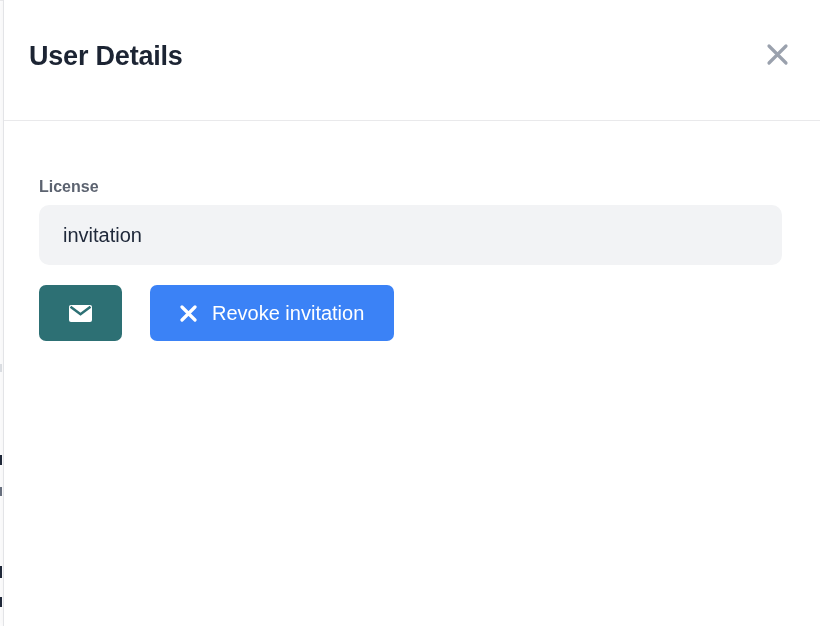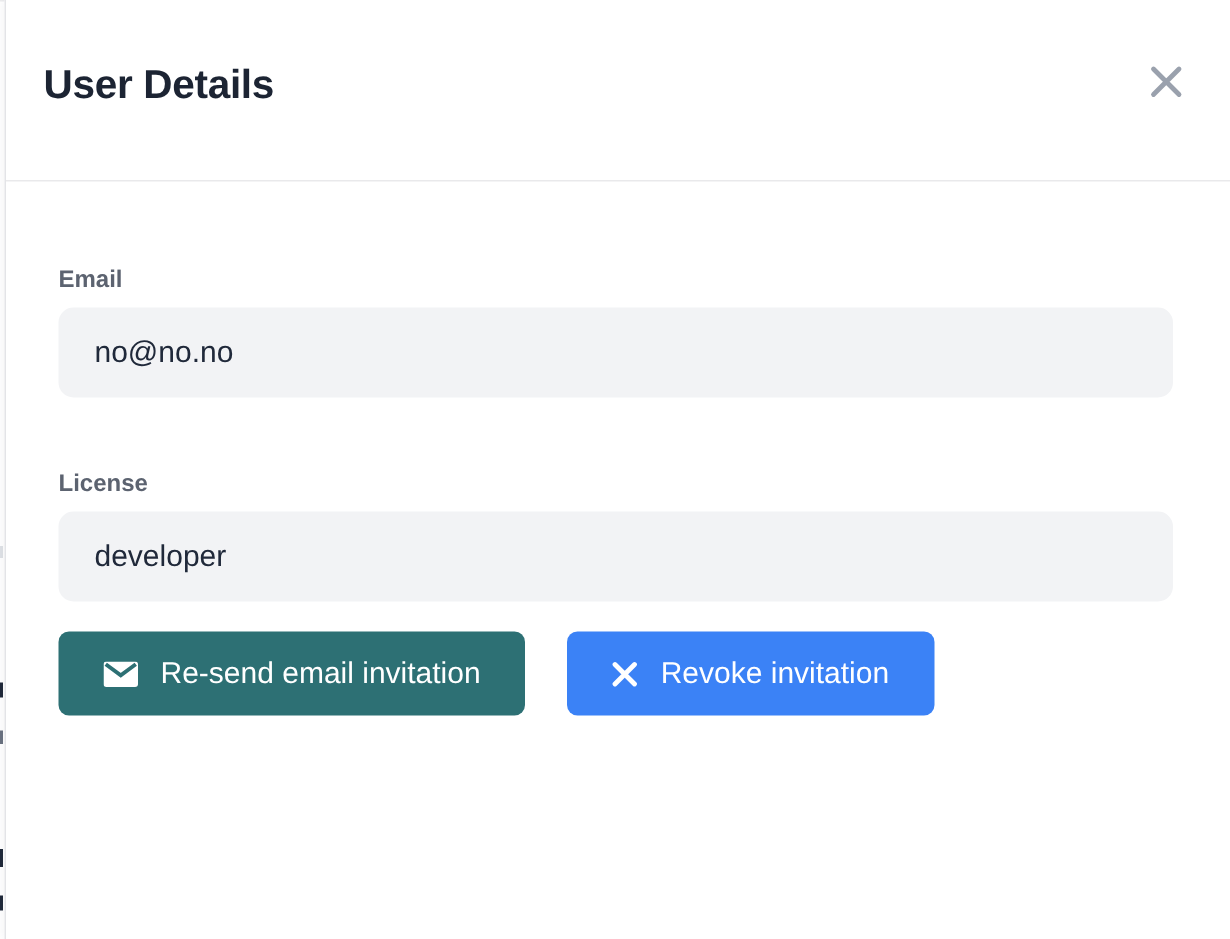--- a/index.html
+++ b/index.html
@@ -80,44 +80,39 @@
         <svg width="25" height="25" viewBox="0 0 25 25">
           <path d="M4 4 L21 21 M21 4 L4 21" stroke="currentColor" stroke-width="3.2" stroke-linecap="round" fill="none"></path>
         </svg>
       </span>
     </button>
   </div>
 
   <div class="modal-body">
 
     <div class="field-group first">
-      <label class="field-label">Email</label>
-      <div class="field-value">
-        <span>no@no.no</span>
-      </div>
     </div>
 
     <div class="field-group">
       <label class="field-label">License</label>
       <div class="field-value">
-        <span>developer</span>
+        <span>invitation</span>
       </div>
     </div>
 
 
     <div class="actions">
 
       <button class="btn btn-resend" style="background: rgb(45, 112, 116);">
         <span class="btn-icon">
           <svg width="23" height="17" viewBox="0 0 23 17">
             <rect x="0" y="0" width="23" height="17" rx="2" fill="#ffffff"></rect>
             <path d="M1.5 1.8 L11.5 9.2 L21.5 1.8" fill="none" stroke="#2d7074" stroke-width="2.6"></path>
           </svg>
         </span>
-        <span>Re-send email invitation</span>
       </button>
 
       <button class="btn btn-revoke" style="background: #3b82f6;">
         <span class="btn-icon">
           <svg width="17" height="17" viewBox="0 0 17 17">
             <path d="M2 2 L15 15 M15 2 L2 15" stroke="#ffffff" stroke-width="3.2" stroke-linecap="round" fill="none"></path>
           </svg>
         </span>
         <span>Revoke invitation</span>
       </button>

